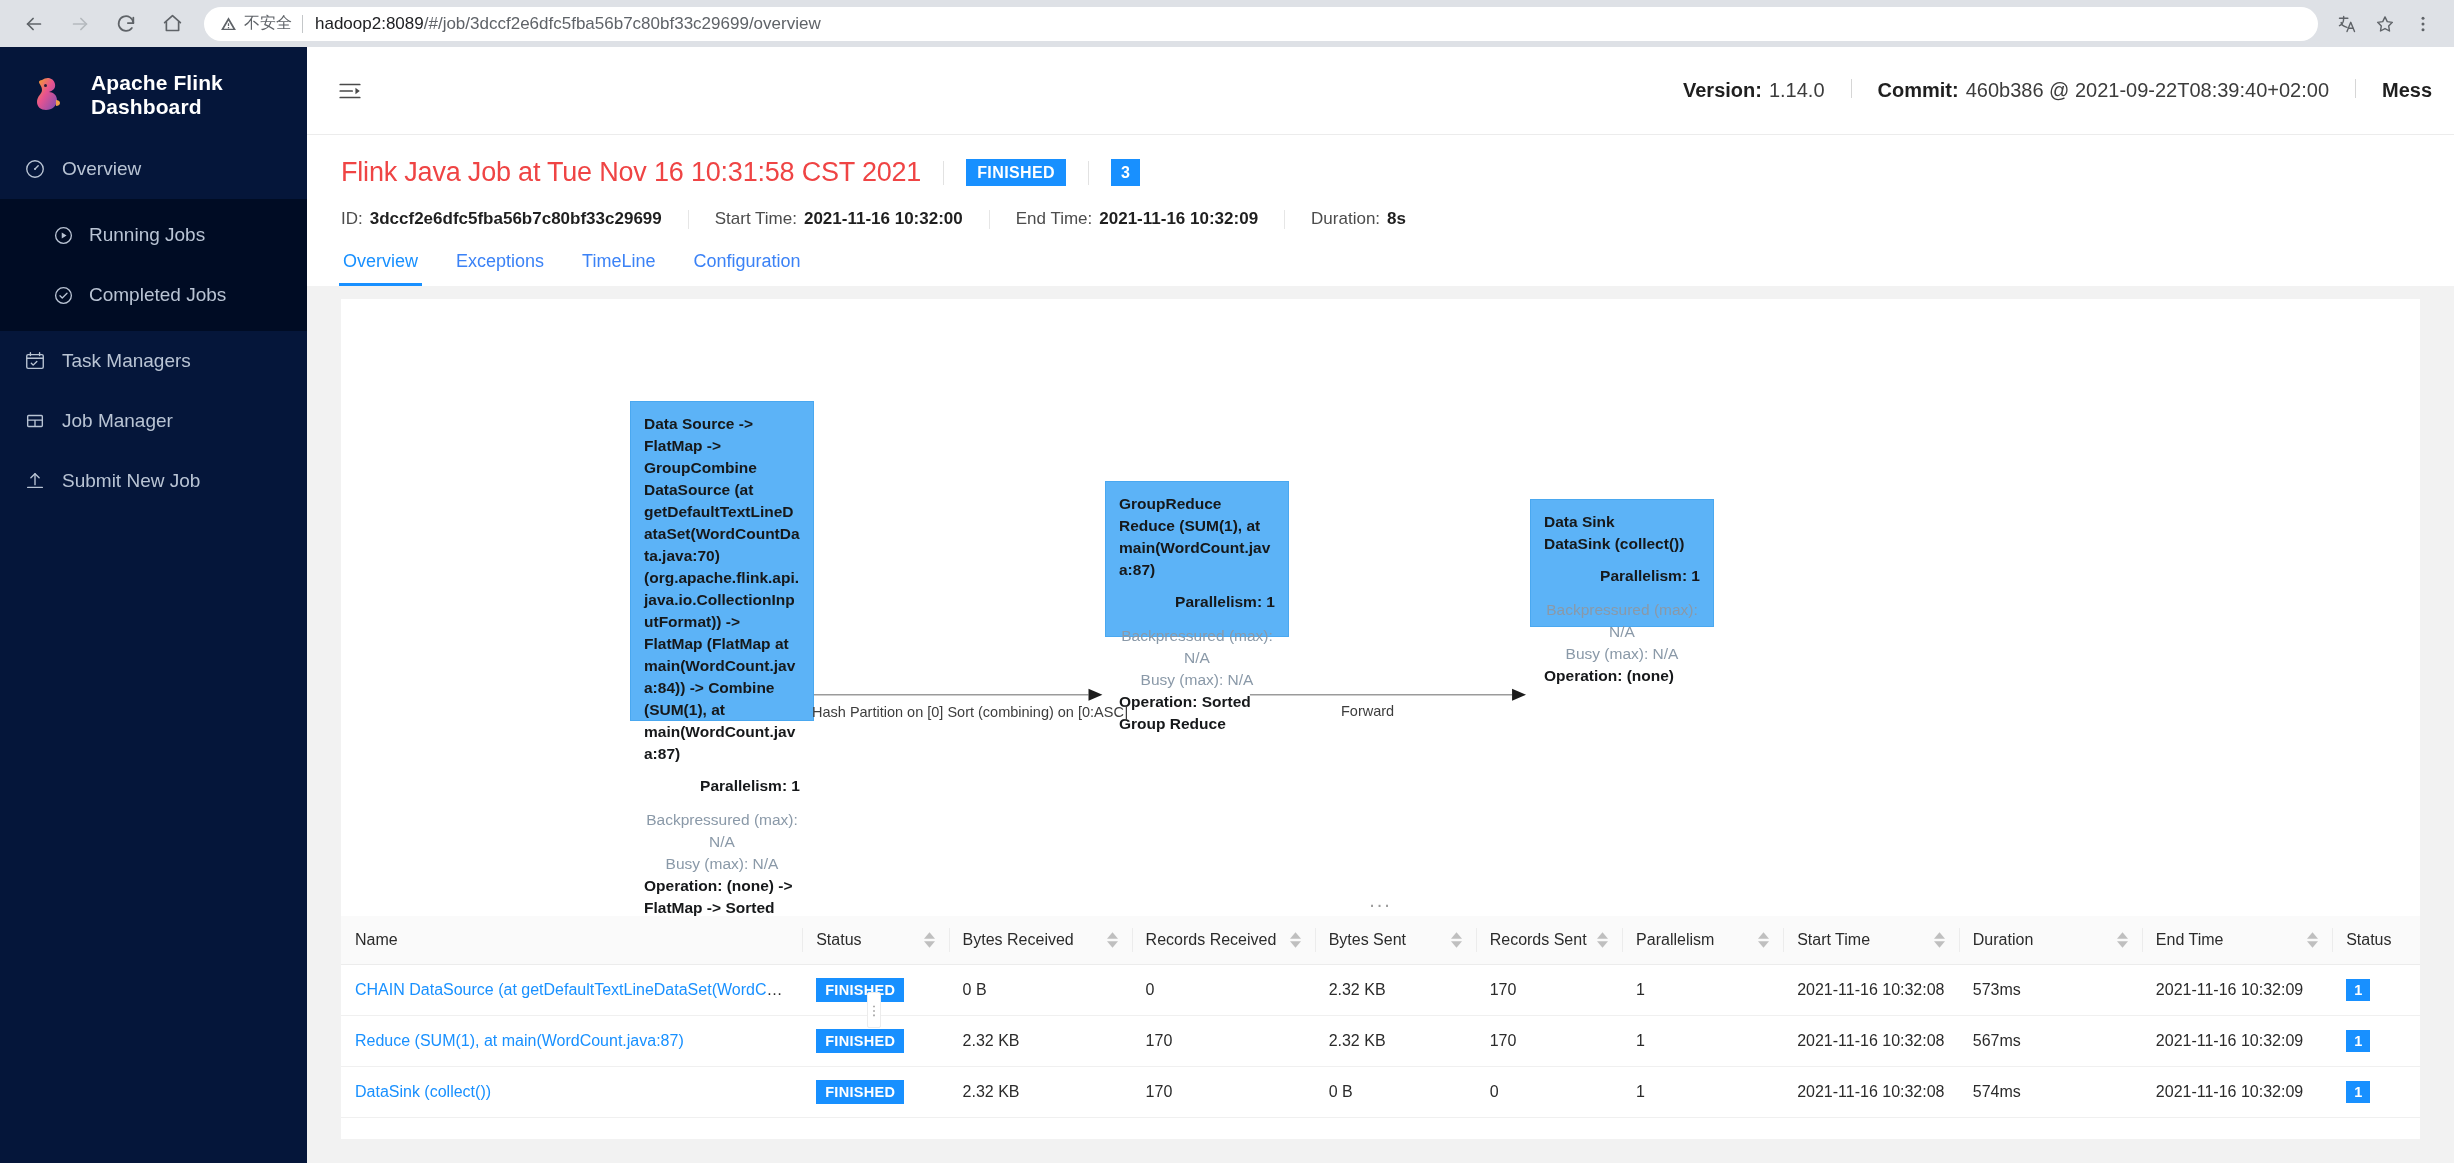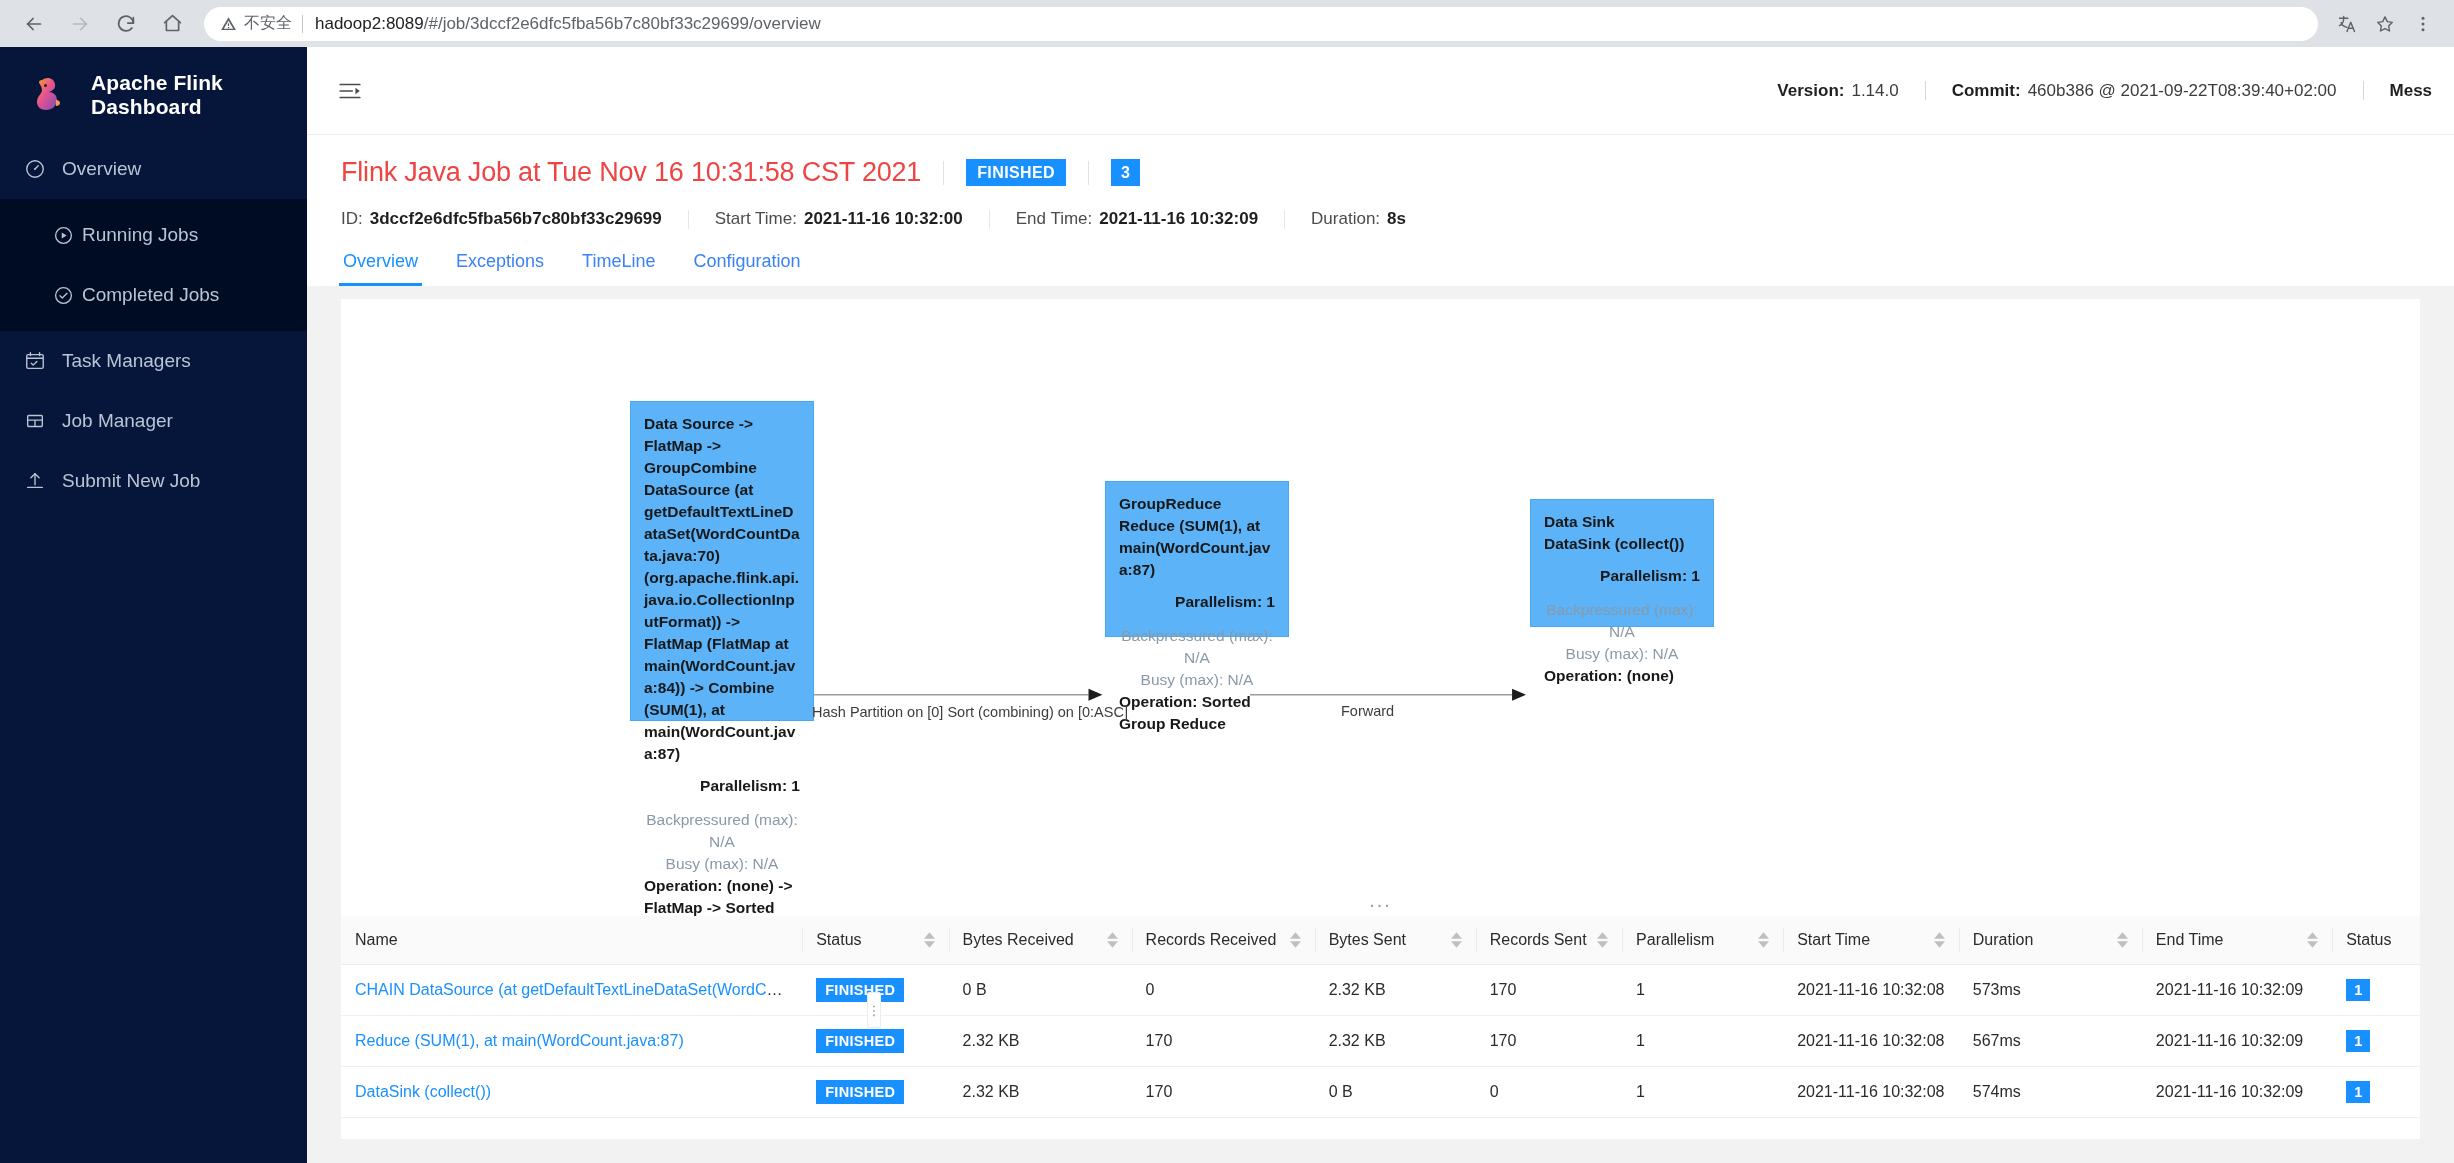--- a/index.html
+++ b/index.html
@@ -114,21 +114,21 @@
   .nav-item.expanded { color: #ffffff; }
   .nav-item.expanded .nav-icon { color: #ffffff; }
   #jobs-subnav { background: #000c24; padding: 6px 0; }
   .sub-item {
     display: flex;
     align-items: center;
     height: 60px;
     padding-left: 53px;
     font-size: 19px;
     color: #b9c4d4;
-    gap: 8px;
+    gap: 15px;
     cursor: pointer;
   }
   .sub-item .nav-icon { width: 21px; height: 21px; flex: 0 0 21px; display:flex; align-items:center; justify-content:center;}
 
   
   #main {
     flex: 1 1 auto;
     display: flex;
     flex-direction: column;
     min-width: 0;
@@ -146,21 +146,21 @@
   #collapse-btn {
     width: 34px; height: 34px;
     display: flex; align-items: center; justify-content: center;
     color: #4a4a4a;
     cursor: pointer;
   }
   #topbar-right {
     margin-left: auto;
     display: flex;
     align-items: flex-start;
-    font-size: 17px;
+    font-size: 20px;
     color: #333333;
     white-space: nowrap;
     gap: 8px;
   }
   #topbar-right .kv { display: flex; align-items: baseline; gap: 7px; }
   #topbar-right .k { font-weight: bold; color: #1f1f1f; }
   #topbar-right .v { color: #3c3c3c; }
   #topbar-right .divider {
     width: 1px; height: 19px; background: #d6d6d6; margin: 0 18px;
   }

